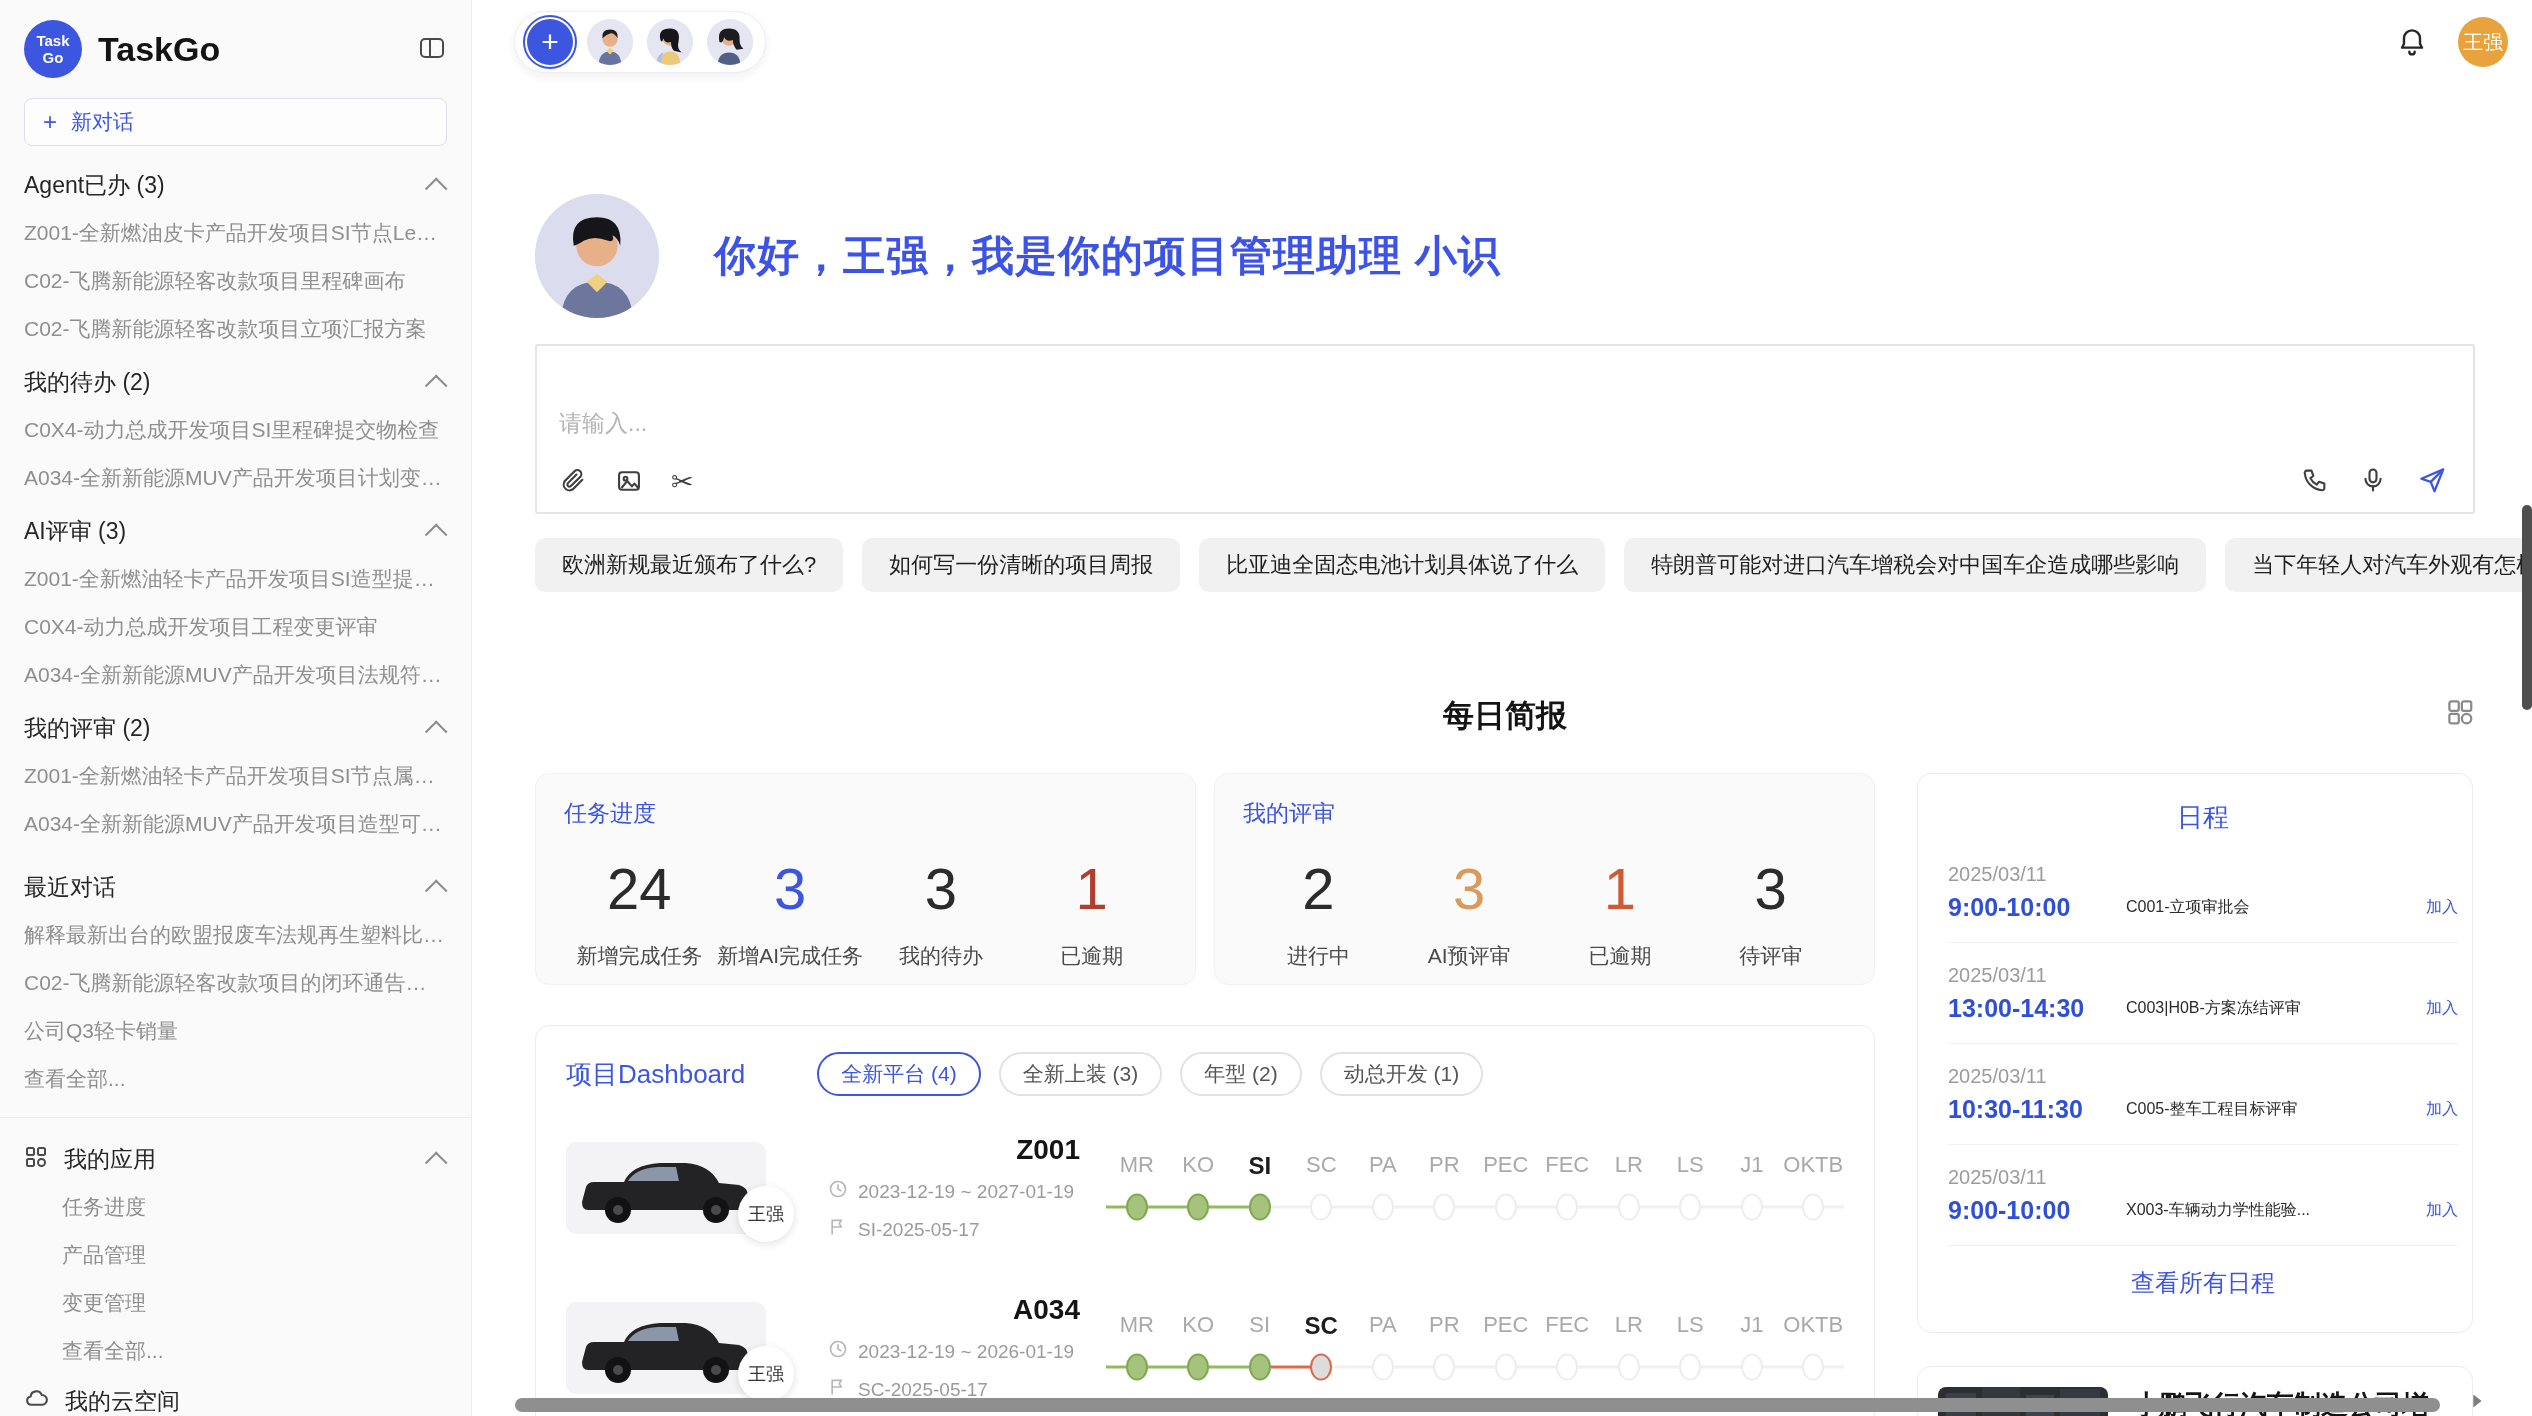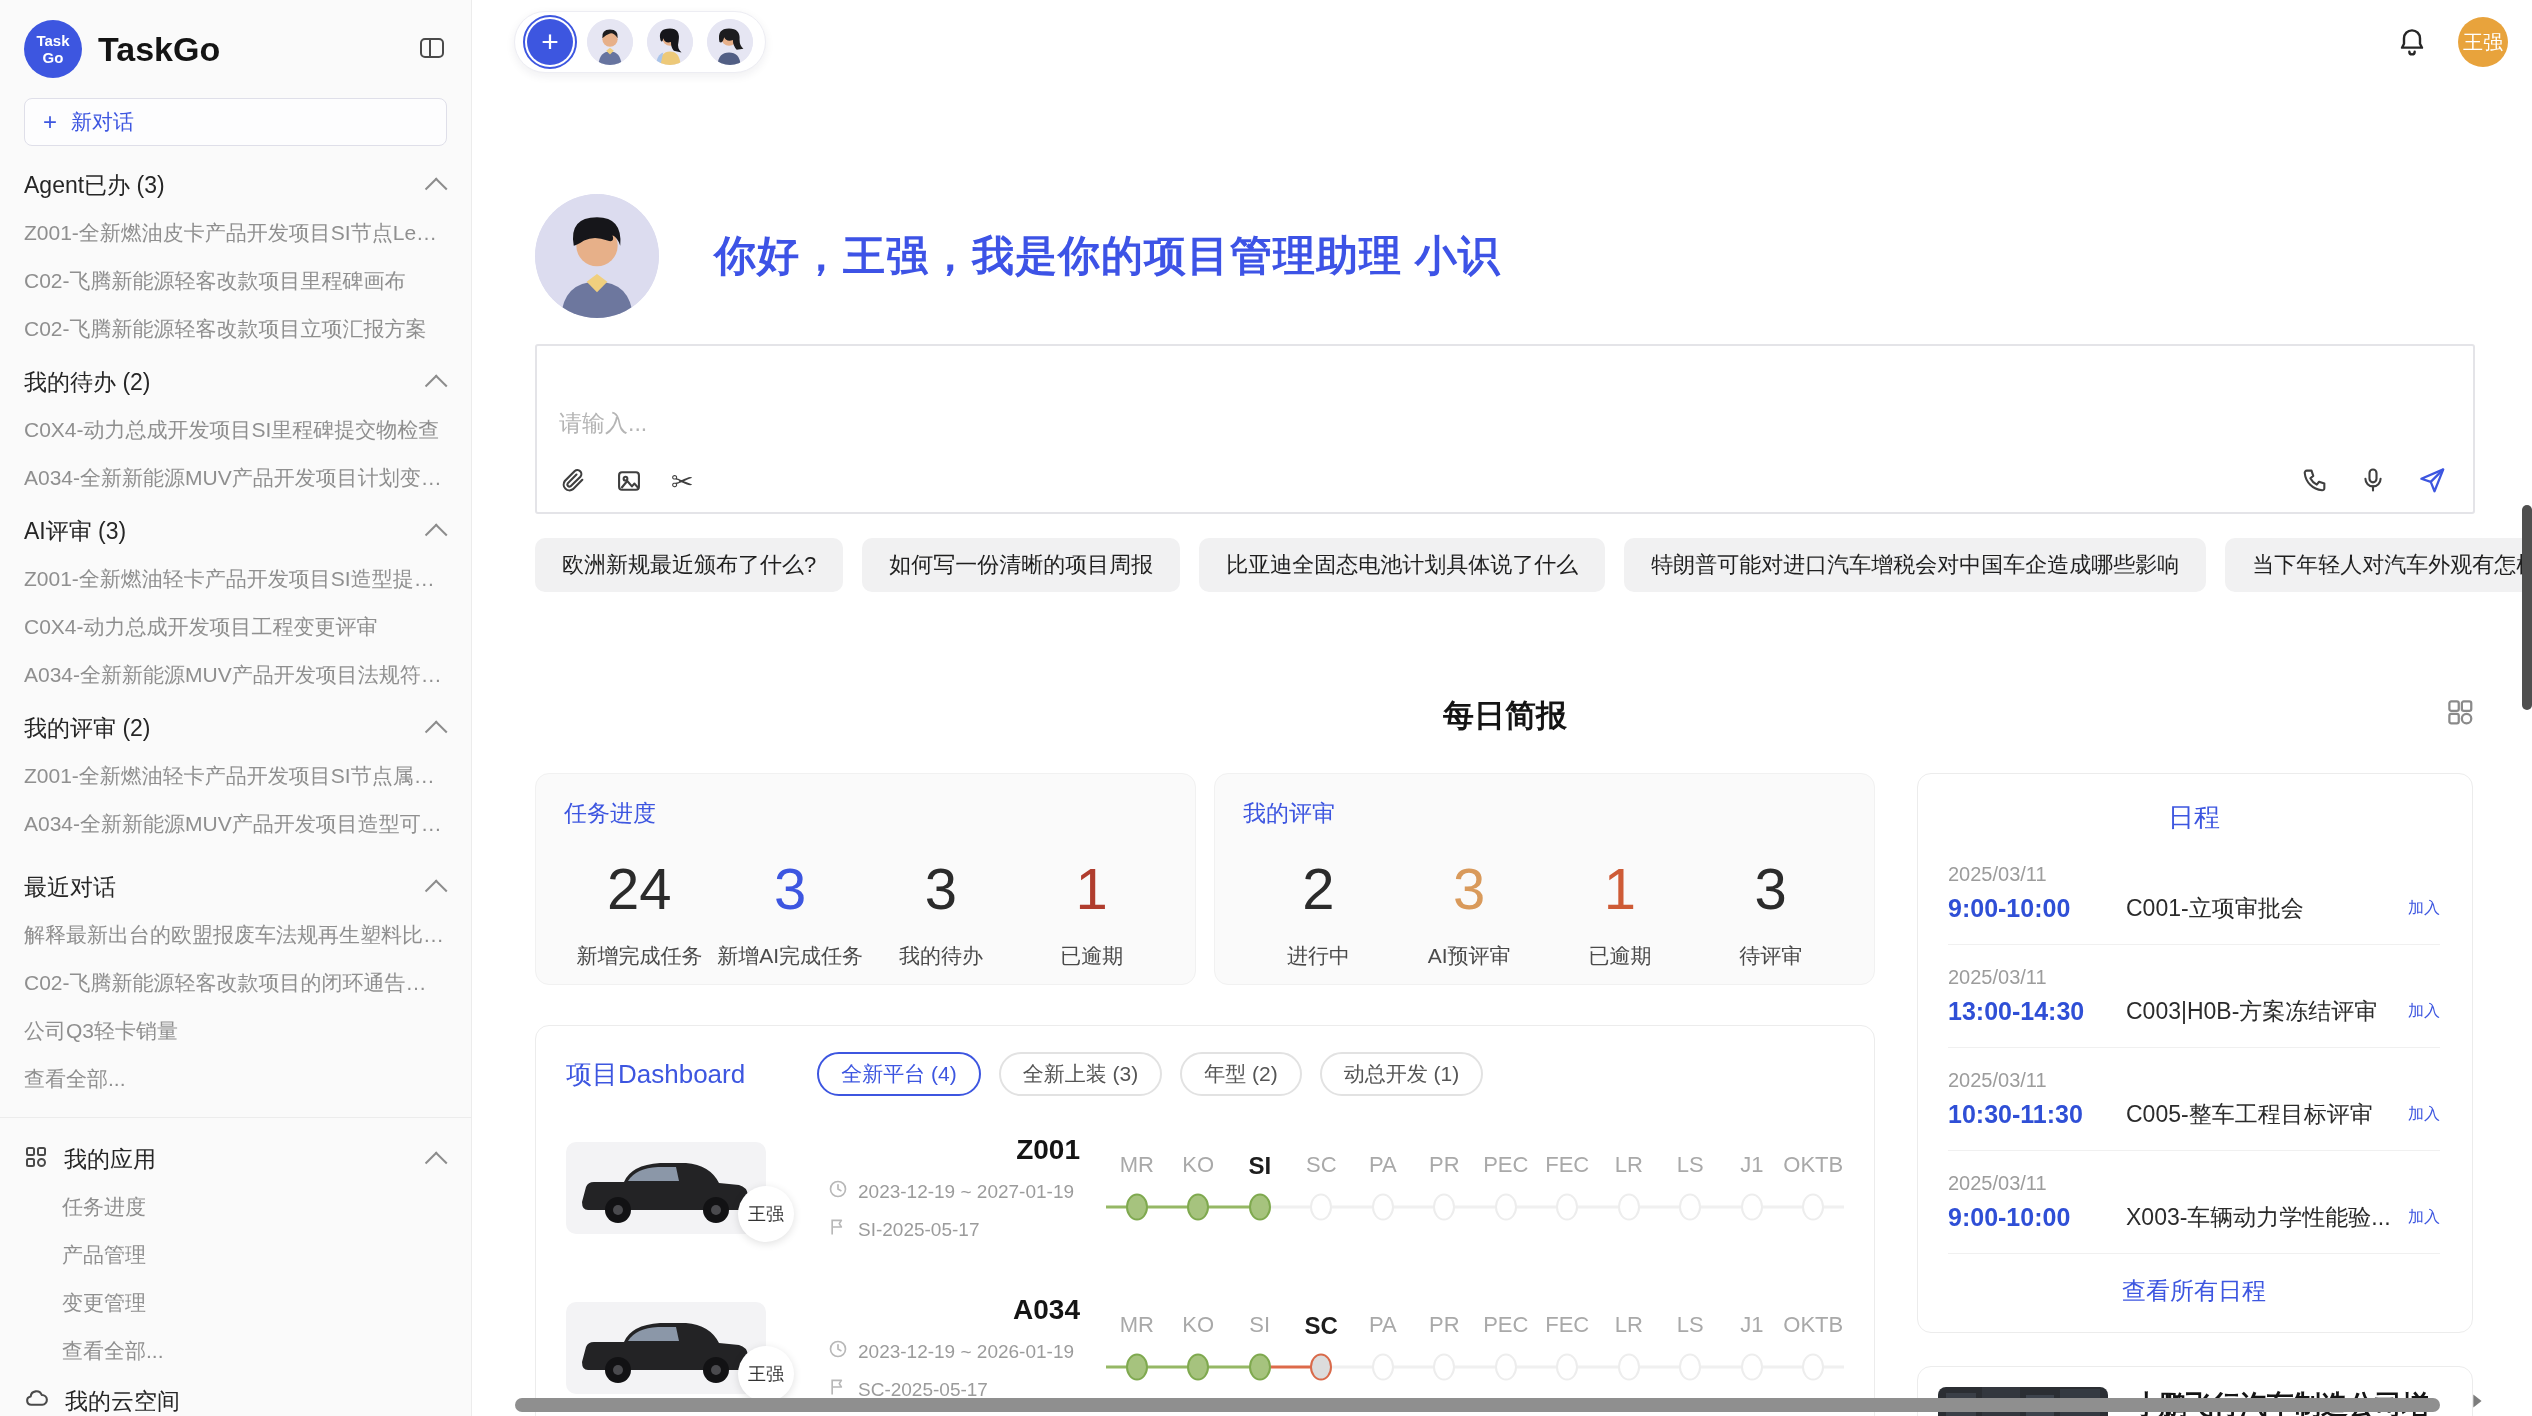--- a/index.html
+++ b/index.html
@@ -89,26 +89,26 @@
   .ml.active { color:#1d1d1d; font-size:24px; font-weight:bold; }
   .dotsrow { position:relative; height:34px; margin-top:10px; }
   .seg { position:absolute; top:50%; height:3px; transform:translateY(-50%); }
   .seg.green { background:#95b865; }
   .seg.red { background:#dd6a4a; }
   .seg.gray { background:#f0f0f0; }
   .mdot { position:absolute; top:50%; width:22px; height:27px; border-radius:50%; transform:translate(-50%,-50%); background:#fff; border:2px solid #ededed; }
   .mdot.done { background:#a6c37e; border:2px solid #7fa94f; }
   .mdot.overdue { background:#dcdcdc; border:2px solid #d96a4a; }
 
-  .sched-card { background:#fff; border:1px solid #ececec; border-radius:14px; height:560px; padding:26px 32px 20px 30px; overflow:hidden; }
+  .sched-card { background:#fff; border:1px solid #ececec; border-radius:14px; height:560px; padding:26px 14px 20px 30px; overflow:hidden; }
   .sched-title { text-align:center; font-size:26px; color:#3d56e0; margin-bottom:28px; }
   .sched-date { font-size:20px; color:#9c9c9c; margin-bottom:7px; }
   .sched-row { display:flex; align-items:center; margin-bottom:20px; }
   .sched-time { width:178px; font-size:25px; font-weight:bold; color:#2f4fd6; flex:none; }
-  .sched-name { flex:1; font-size:23px; color:#2b2b2b; white-space:nowrap; overflow:hidden; }
+  .sched-name { flex:1; font-size:16px; color:#2b2b2b; white-space:nowrap; overflow:hidden; }
   .sched-join { font-size:16px; color:#3d56e0; cursor:pointer; flex:none; }
   .sched-div { height:1px; background:#f0f0f0; margin-bottom:21px; }
   .sched-all { text-align:center; font-size:24px; color:#3d56e0; margin-top:8px; cursor:pointer; }
 
   .news-card { margin-top:33px; background:#fff; border:1px solid #ececec; border-radius:14px; padding:20px; display:flex; gap:24px; height:170px; overflow:hidden; }
   .news-img { width:170px; height:102px; border-radius:8px; overflow:hidden; flex:none; }
   .news-title { font-size:27px; font-weight:bold; color:#141414; }
 
   .hbar { position:absolute; left:515px; right:92px; bottom:4px; height:14px; background:#8f8f8f; border-radius:7px; }
   .hbar-arrow { position:absolute; right:44px; bottom:0; }

